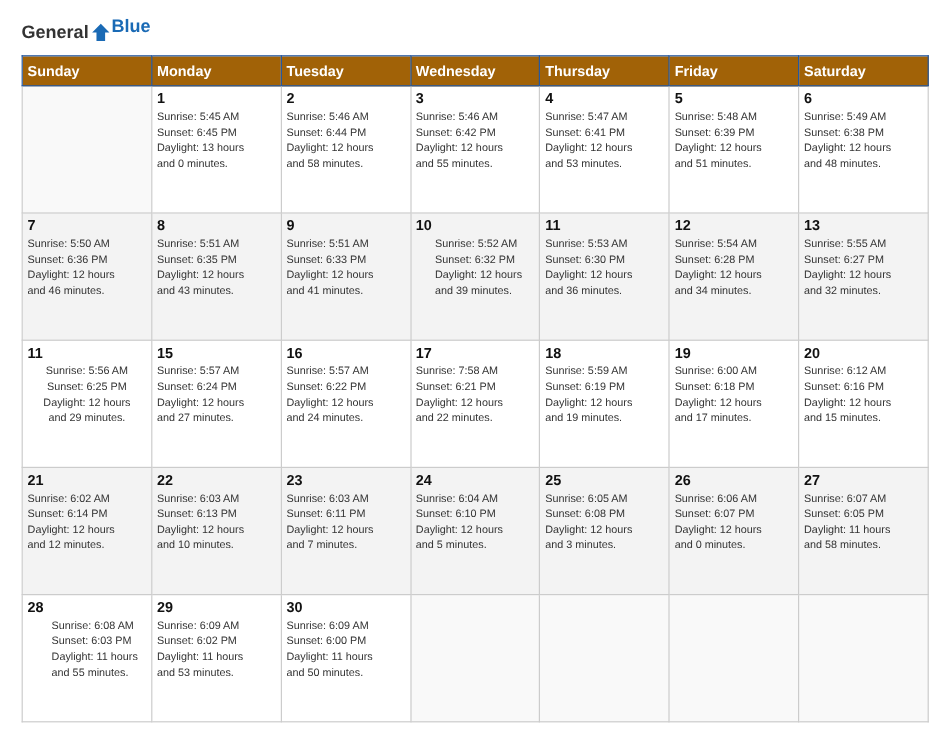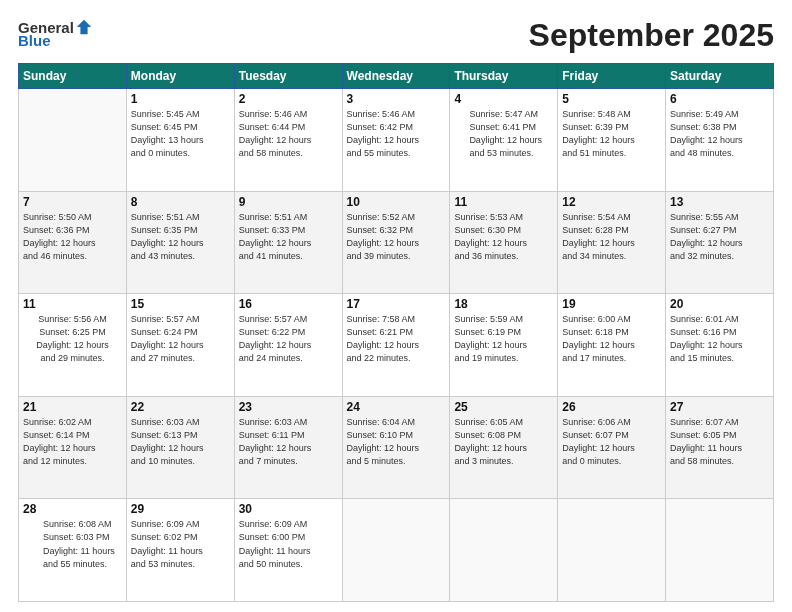--- a/index.html
+++ b/index.html
@@ -57,21 +57,21 @@
       margin-top: 2px;
     }
     .calendar {
       flex: 1;
       border: 1px solid #ccc;
       border-collapse: collapse;
       width: 100%;
       table-layout: fixed;
     }
     .calendar th {
-      background: #0f766e;
+      background: #a16207;
       color: #fff;
       font-size: 12px;
       font-weight: bold;
       padding: 5px 4px;
       text-align: left;
       border: 1px solid #2558a0;
     }
     .calendar td {
       border: 1px solid #ccc;
       vertical-align: top;
@@ -98,32 +98,31 @@
     .row-shade {
       background: #f3f3f3;
     }
   </style>
 </head>
 <body>
 
 <div class="page">
   <div class="header">
     <div class="logo">
-      <div style="display:flex;flex-direction:column;align-items:flex-start;">
+      <div style="display:flex;flex-direction:row;align-items:flex-start;">
         <div style="display:flex;align-items:center;">
           <span class="logo-text-general">General</span>
           <svg class="logo-icon" viewBox="0 0 20 20" xmlns="http://www.w3.org/2000/svg">
             <polygon points="10,2 18,10 14,10 14,18 6,18 6,10 2,10" fill="#1a6ab5"></polygon>
           </svg>
         </div>
         <span class="logo-text-blue" style="margin-top:-4px;">Blue</span>
       </div>
     </div>
     <div class="title-block">
-      <div class="month-title">September 2025</div>
     </div>
   </div>
 
   <table class="calendar">
     <thead>
       <tr>
         <th>Sunday</th>
         <th>Monday</th>
         <th>Tuesday</th>
         <th>Wednesday</th>
@@ -151,21 +150,21 @@
           </td>
           <td>
             <span class="day-num">3</span>
             <div class="day-info" style="white-space: pre-line;">Sunrise: 5:46 AM
 Sunset: 6:42 PM
 Daylight: 12 hours
 and 55 minutes.</div>
           </td>
           <td>
             <span class="day-num">4</span>
-            <div class="day-info" style="white-space: pre-line; margin-left: 15px;">Sunrise: 5:47 AM
+            <div class="day-info" style="white-space: pre-line;">Sunrise: 5:47 AM
 Sunset: 6:41 PM
 Daylight: 12 hours
 and 53 minutes.</div>
           </td>
           <td>
             <span class="day-num">5</span>
             <div class="day-info" style="white-space: pre-line;">Sunrise: 5:48 AM
 Sunset: 6:39 PM
 Daylight: 12 hours
 and 51 minutes.</div>
@@ -195,21 +194,21 @@
           </td>
           <td class="row-shade">
             <span class="day-num">9</span>
             <div class="day-info" style="white-space: pre-line;">Sunrise: 5:51 AM
 Sunset: 6:33 PM
 Daylight: 12 hours
 and 41 minutes.</div>
           </td>
           <td class="row-shade">
             <span class="day-num">10</span>
-            <div class="day-info" style="white-space: pre-line;">Sunrise: 5:52 AM
+            <div class="day-info" style="white-space: pre-line; margin-left: 16px;">Sunrise: 5:52 AM
 Sunset: 6:32 PM
 Daylight: 12 hours
 and 39 minutes.</div>
           </td>
           <td class="row-shade">
             <span class="day-num">11</span>
             <div class="day-info" style="white-space: pre-line;">Sunrise: 5:53 AM
 Sunset: 6:30 PM
 Daylight: 12 hours
 and 36 minutes.</div>
@@ -267,21 +266,21 @@
           </td>
           <td>
             <span class="day-num">19</span>
             <div class="day-info" style="white-space: pre-line;">Sunrise: 6:00 AM
 Sunset: 6:18 PM
 Daylight: 12 hours
 and 17 minutes.</div>
           </td>
           <td>
             <span class="day-num">20</span>
-            <div class="day-info" style="white-space: pre-line;">Sunrise: 6:01 AM
+            <div class="day-info" style="white-space: pre-line;">Sunrise: 6:12 AM
 Sunset: 6:16 PM
 Daylight: 12 hours
 and 15 minutes.</div>
           </td>
         </tr>
         <tr>
           <td class="row-shade">
             <span class="day-num">21</span>
             <div class="day-info" style="white-space: pre-line;">Sunrise: 6:02 AM
 Sunset: 6:14 PM

